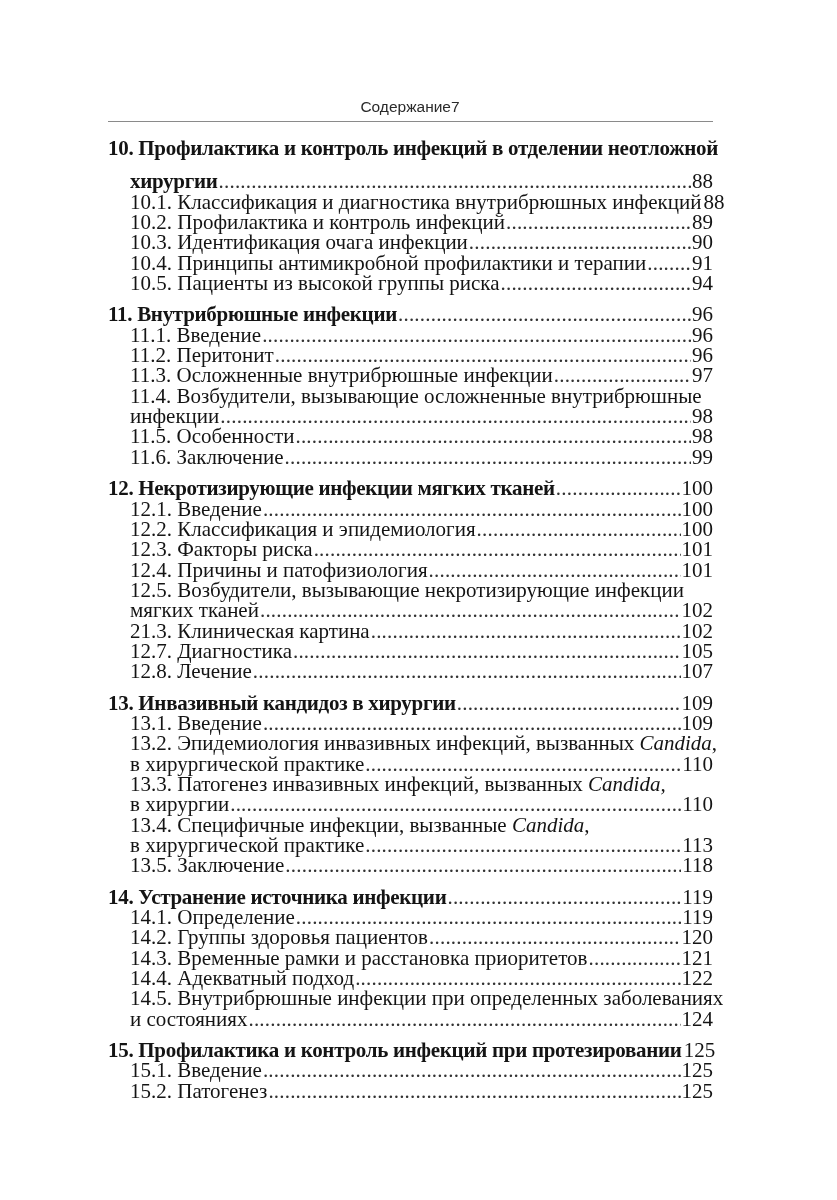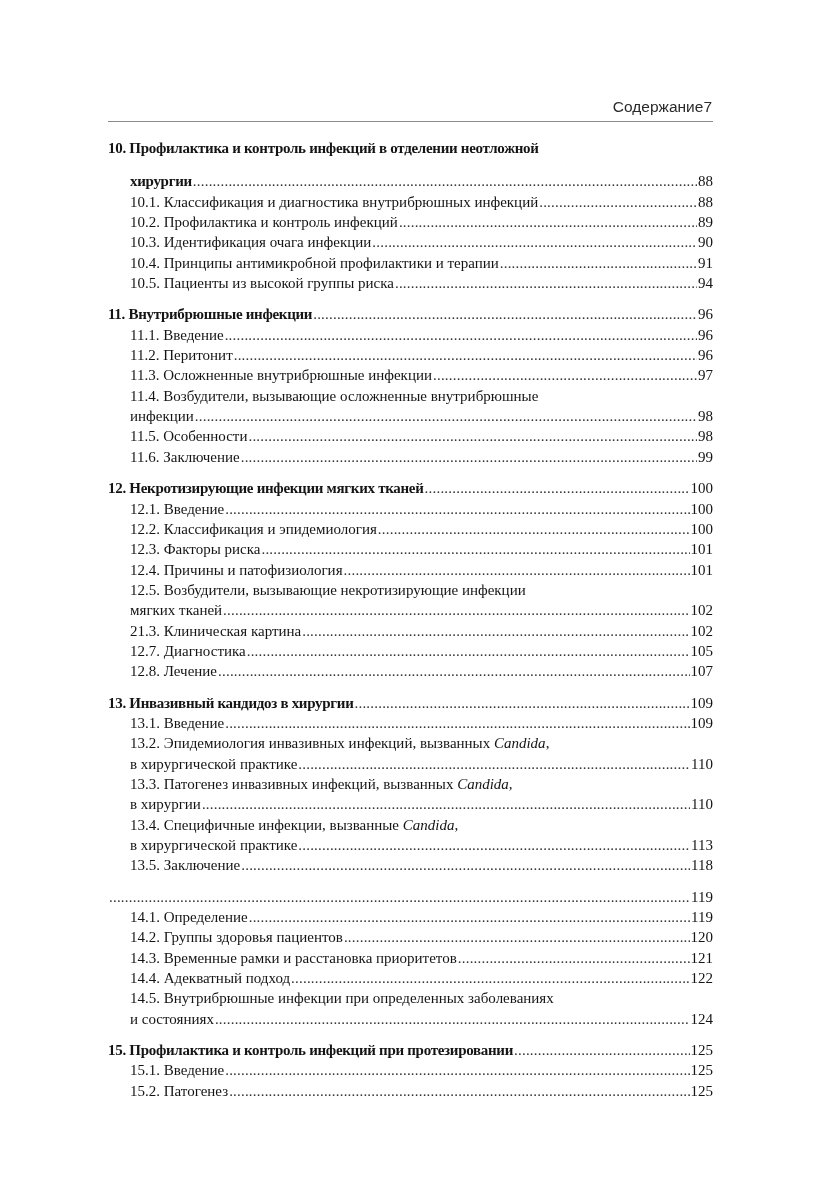--- a/index.html
+++ b/index.html
@@ -1,24 +1,24 @@
 <!DOCTYPE html>
 <html><head>
   <meta charset="utf-8">
   <style>
     html, body { margin: 0; padding: 0; background: #ffffff; }
     body { width: 837px; height: 1200px; position: relative; overflow: hidden; }
     .page { position: absolute; left: 108px; top: 92px; width: 605px; color: #111; }
     .running-head {
-      display: flex; justify-content: flex-end; align-items: flex-end;
+      display: flex; justify-content: center; align-items: flex-end;
       font-family: "Liberation Sans", sans-serif; font-size: 15.5px; color: #2a2a2a;
       height: 24px; padding-bottom: 5px; border-bottom: 1.5px solid #8a8a8a;
     }
     .running-head .pg { padding-right: 1px; }
-    .toc { margin-top: 16px; font-family: "Liberation Serif", serif; font-size: 15px; line-height: 20.35px; color: #141414; }
+    .toc { margin-top: 16px; font-family: "Liberation Serif", serif; font-size: 21px; line-height: 20.35px; color: #141414; }
     .chapter { margin-bottom: 11px; }
     .row { display: flex; align-items: baseline; white-space: nowrap; }
     .row .txt { flex: 0 0 auto; }
     .row .dots { flex: 1 1 auto; overflow: hidden; margin: 0 1px; }
     .row .dots::before {
       content: "..................................................................................................................................................................................................................";
       letter-spacing: 0.2px; color: #333;
     }
     .row .num { flex: 0 0 auto; text-align: right; }
     .line1 { white-space: nowrap; }
@@ -204,20 +204,21 @@
       </div>
       <div class="row sub">
           <span class="txt"><span>13.5.</span> <span>Заключение</span></span>
           <span class="dots"></span>
           <span class="num">118</span>
         </div>
     </div>
 
     <div class="chapter ch">
       <div class="row">
+        <span class="txt ch-title"><span>14</span><span>. </span><span>Устранение источника инфекции</span></span>
         <span class="dots"></span>
         <span class="num">119</span>
       </div>
       <div class="row sub">
           <span class="txt"><span>14.1.</span> <span>Определение</span></span>
           <span class="dots"></span>
           <span class="num">119</span>
         </div>
       <div class="row sub">
           <span class="txt"><span>14.2.</span> <span>Группы здоровья пациентов</span></span>

